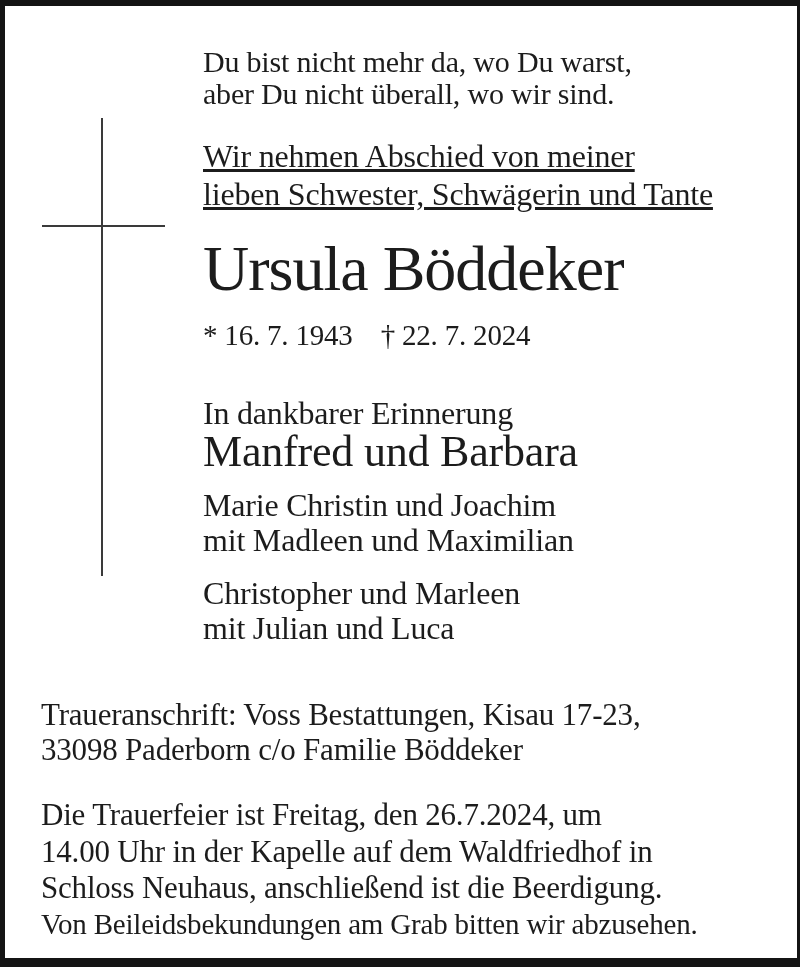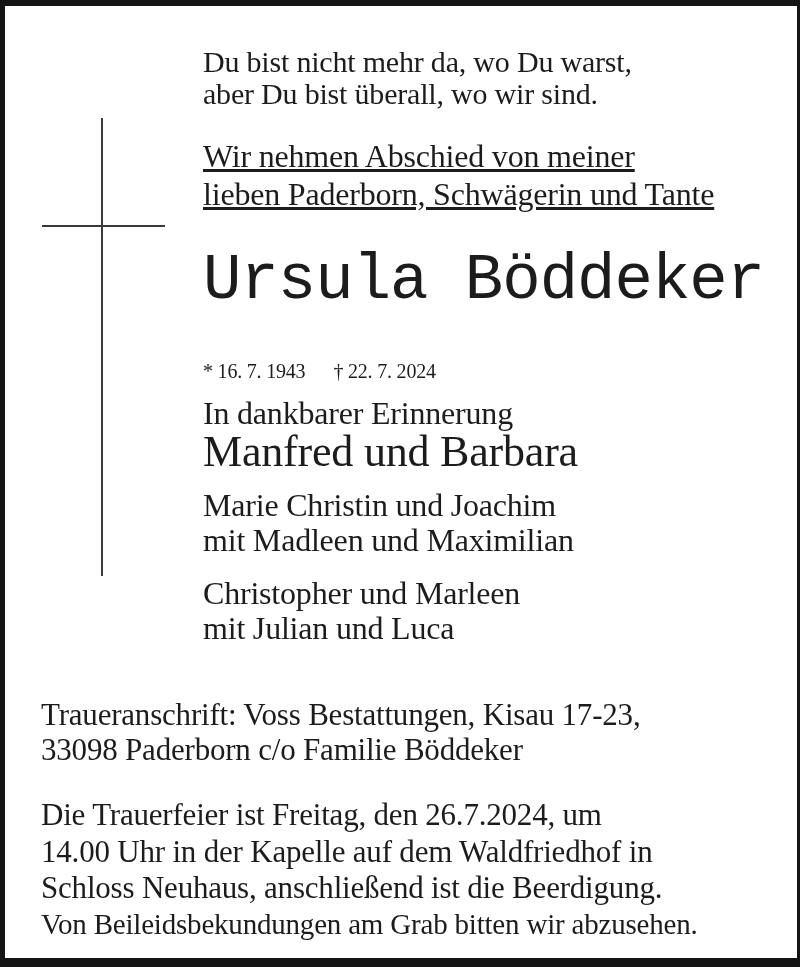--- a/index.html
+++ b/index.html
@@ -21,22 +21,22 @@
     font-family: "Liberation Serif", "DejaVu Serif", serif;
     color: var(--ink, #1c1c1c);
   }
   .line-block {
     position: absolute;
     letter-spacing: -0.2px;
     white-space: nowrap;
   }
   .epigraph   { top: 40px;  left: 198px; font-size: 30px; line-height: 32px; }
   .intro      { top: 131px; left: 198px; font-size: 32px; line-height: 38px; text-decoration: underline; }
-  .name       { top: 243px; left: 198px; font-size: 64px; line-height: 1; letter-spacing: -1px; font-family: Liberation Mono, monospace; }
-  .dates      { top: 315px; left: 198px; font-size: 20px; line-height: 1; margin-top: 40px; }
+  .name       { top: 231px; left: 198px; font-size: 64px; line-height: 1; letter-spacing: -1px; }
+  .dates      { top: 315px; left: 198px; font-size: 29px; line-height: 1; }
   .dates .birth { display: inline-block; margin-right: 28px; }
   .remembrance{ top: 373px; left: 198px; font-size: 32px; line-height: 1; margin-top: 18px; }
   .mourners-1 { top: 428px; left: 198px; font-size: 44px; line-height: 35px; }
   .mourners-2 { top: 482px; left: 198px; font-size: 32px; line-height: 35px; }
   .mourners-3 { top: 570px; left: 198px; font-size: 32px; line-height: 35px; }
   .address    { top: 691px; left: 36px;  font-size: 31px; line-height: 35px; }
   .service    { top: 791px; left: 36px;  font-size: 31px; line-height: 36.5px; }
   .condolence { top: 904px; left: 36px;  font-size: 29px; line-height: 1; text-align: right; }
 
   .cross-v {
@@ -61,26 +61,26 @@
 
 <div class="notice" style="--bg: #ffffff; --frame: #141414; --ink: #1c1c1c; --cross: #3a3a3a;">
 
   <div>
     <div class="cross-v"></div>
     <div class="cross-h"></div>
   </div>
 
   <div class="line-block epigraph">
     <div>Du bist nicht mehr da, wo Du warst,</div>
-    <div>aber Du bist überall, wo wir sind.</div>
+    <div>aber Du nicht überall, wo wir sind.</div>
   </div>
 
   <div class="line-block intro">
     <div>Wir nehmen Abschied von meiner</div>
-    <div>lieben Paderborn, Schwägerin und Tante</div>
+    <div>lieben Schwester, Schwägerin und Tante</div>
   </div>
 
   <div class="line-block name">Ursula Böddeker</div>
 
   <div class="line-block dates">
     <span class="birth">* 16. 7. 1943</span><span>† 22. 7. 2024</span>
   </div>
 
   <div class="line-block remembrance">In dankbarer Erinnerung</div>
 

